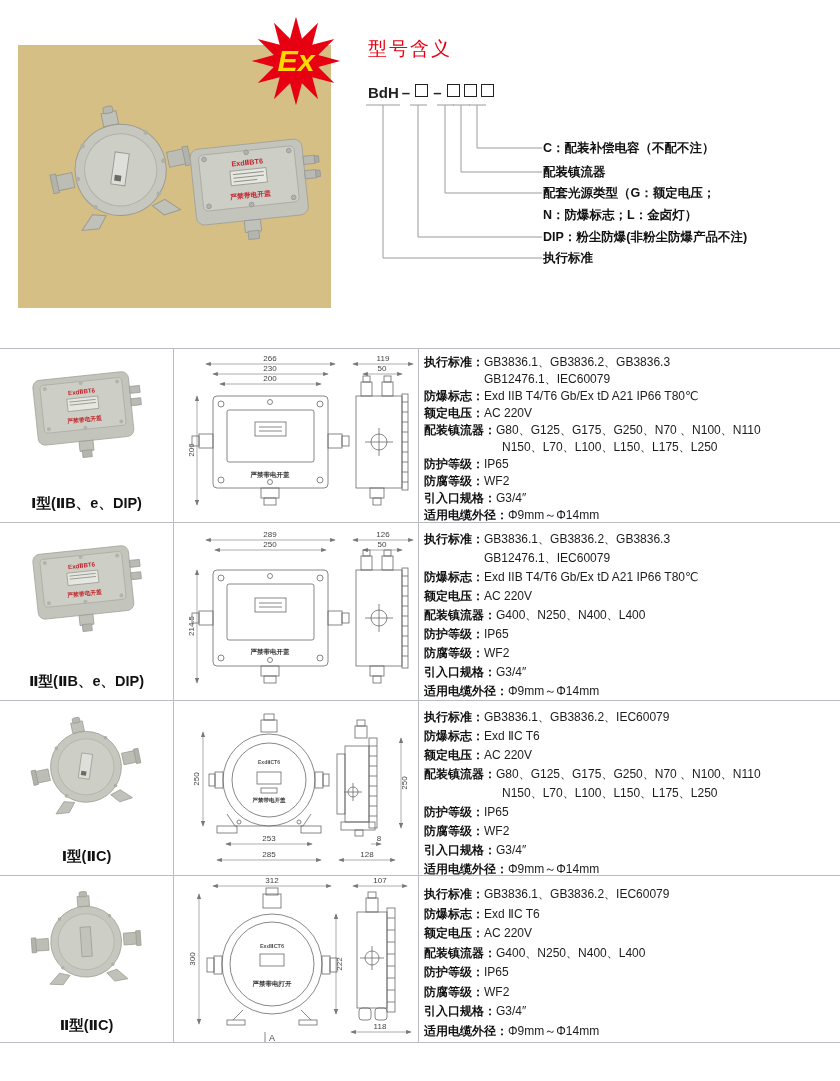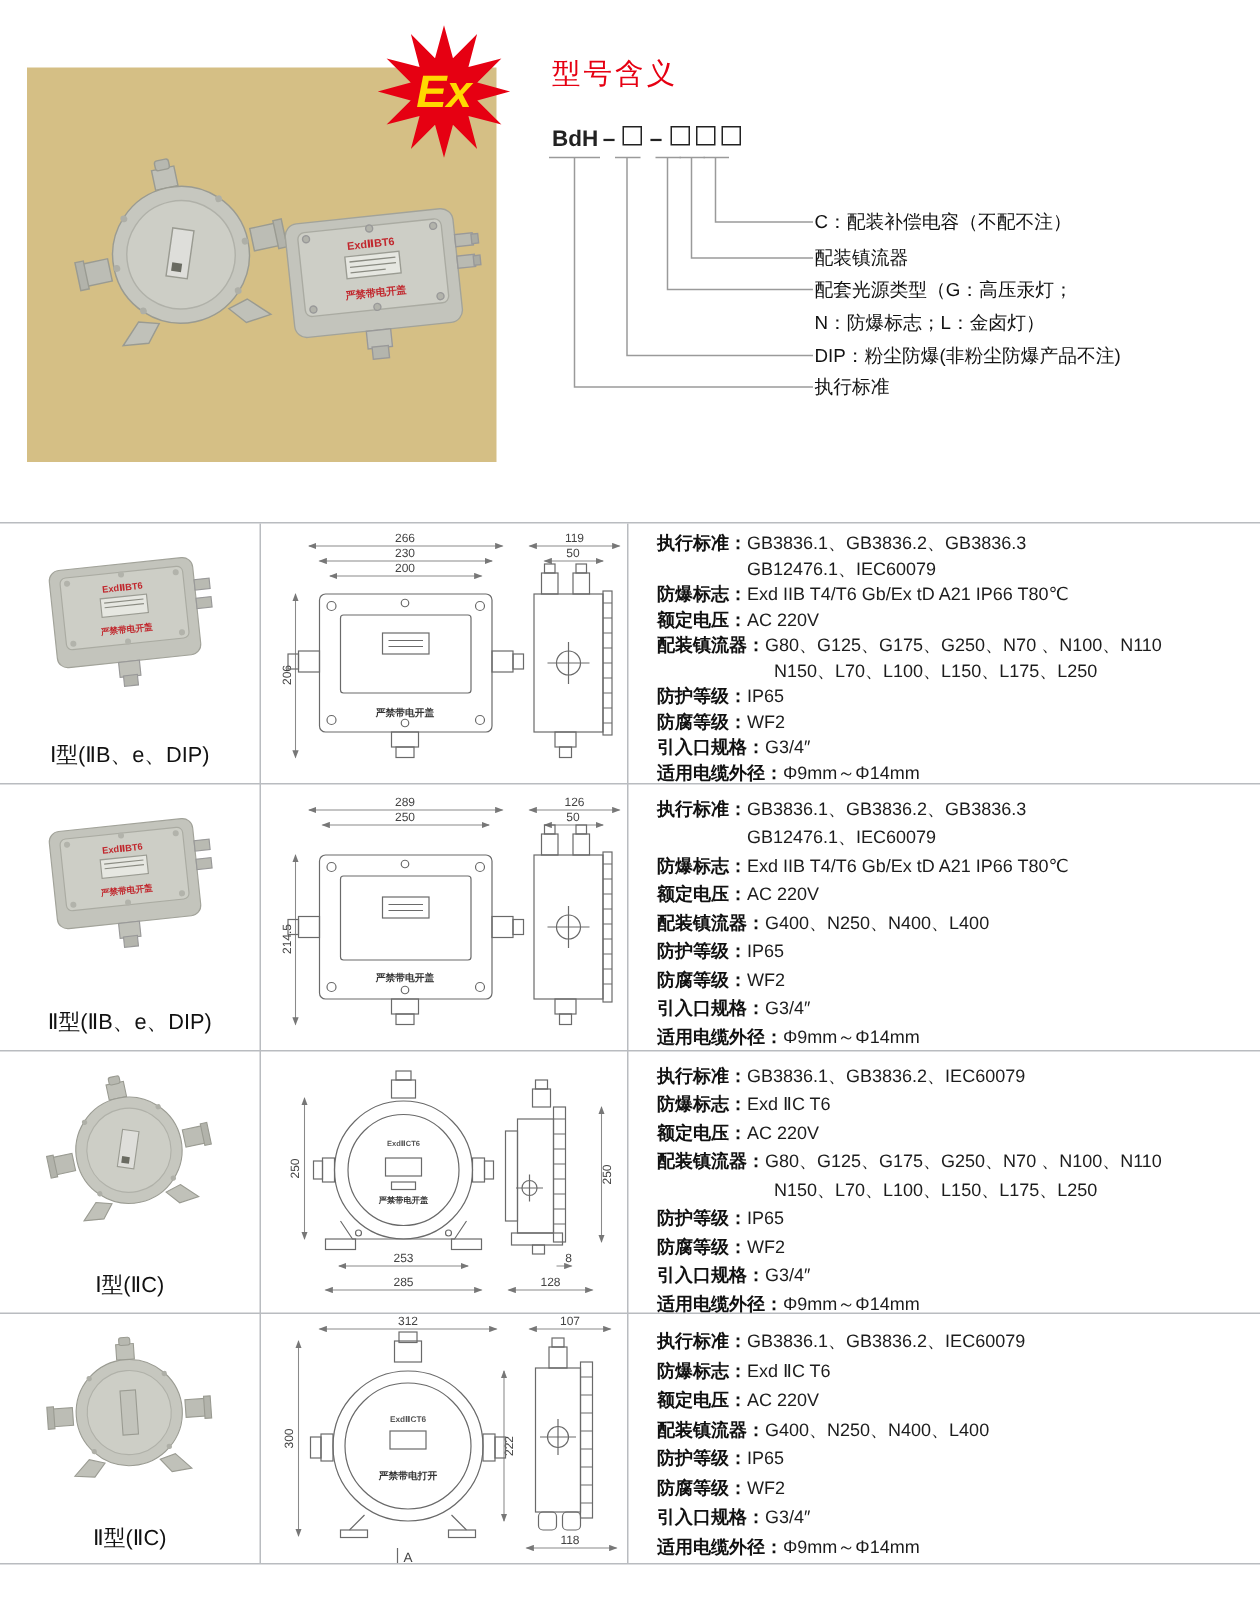--- a/index.html
+++ b/index.html
@@ -15,35 +15,35 @@
   .ex-star{left:250px;top:15px;width:92px;height:92px;z-index:3}
   .ex-star text{font-size:33px;font-weight:bold;fill:#ffd900;text-anchor:middle;font-style:italic}
 
   
   .mm-title{left:368px;top:36px;font-size:19px;font-weight:normal;color:#e60012;letter-spacing:2px}
   .code-row{left:368px;top:84px;display:flex;font-size:15px;font-weight:bold;color:#222}
   .code-row .dash{margin:0 3px;font-weight:bold}
   .code-box{display:inline-block;width:13px;height:13px;border:1.6px solid #222;margin:0 2px;background:#fff}
   .mm-lines{left:360px;top:95px;width:480px;height:175px}
   .mm-lines line,.mm-lines polyline{stroke:#9a9a9a;stroke-width:1;fill:none}
-  .mm-desc{left:543px;font-size:12.5px;font-weight:normal;color:#111;white-space:nowrap}
+  .mm-desc{left:543px;font-size:12.5px;font-weight:bold;color:#111;white-space:nowrap}
 
   
   .spec-table{left:0;top:348px;width:840px;height:695px;border-top:1px solid #b9bcc0;border-bottom:1px solid #b9bcc0}
   .vline{position:absolute;top:0;height:100%;width:1px;background:#b9bcc0}
   .v1{left:173px}.v2{left:418px}
   .trow{position:relative;display:flex;width:100%}
   .trow.rb{border-bottom:1px solid #b9bcc0}
   .r1{height:174px}.r2{height:178px}.r3{height:175px}.r4{height:168px}
   .cell-photo{position:relative;width:173px;flex:0 0 173px;display:flex;justify-content:center}
   .cell-photo svg{margin-top:14px}
-  .model-label{position:absolute;bottom:9px;width:100%;text-align:center;font-size:14.5px;font-weight:normal;color:#111;white-space:nowrap}
+  .model-label{position:absolute;bottom:9px;width:100%;text-align:center;font-size:14.5px;font-weight:bold;color:#111;white-space:nowrap}
   .cell-draw{position:relative;width:245px;flex:0 0 245px;display:flex;align-items:center;justify-content:flex-start}
   .cell-draw svg{width:245px;height:172px}
-  .cell-specs{flex:1;padding-left:20px;font-size:12px;color:#1c1c1c}
+  .cell-specs{flex:1;padding-left:6px;font-size:12px;color:#1c1c1c}
   .spec-line{white-space:nowrap}
   .spec-line b{font-weight:bold;color:#111}
   .spec-line.ind1{padding-left:60px}
   .spec-line.ind2{padding-left:78px}
 
   
   .draw .dim line{stroke:#8a8a8a;stroke-width:.7}
   .draw .dim text{fill:#444;font-size:8px;text-anchor:middle}
   .draw .body rect,.draw .body circle,.draw .body line,.draw .body path,.draw .body polyline{stroke:#6a6a6a;stroke-width:.8;fill:none}
   .draw .warn{font-size:6.5px;font-weight:bold;fill:#333;text-anchor:middle}
@@ -146,21 +146,21 @@
       <line x1="109" y1="10" x2="126" y2="10"></line>
     <polyline points="23,10 23,163 182,163"></polyline>
     <polyline points="58,10 58,142 182,142"></polyline>
     <polyline points="85,10 85,98 182,98"></polyline>
     <polyline points="101,10 101,77 182,77"></polyline>
     <polyline points="117,10 117,53 182,53"></polyline>
   </svg>
 
   <div class="abs mm-desc" style="top:140px">C：配装补偿电容（不配不注）</div>
   <div class="abs mm-desc" style="top:164px">配装镇流器</div>
-  <div class="abs mm-desc" style="top:185px">配套光源类型（G：高压汞灯；</div>
+  <div class="abs mm-desc" style="top:185px">配套光源类型（G：额定电压；</div>
   <div class="abs mm-desc" style="top:207px">N：防爆标志；L：金卤灯）</div>
   <div class="abs mm-desc" style="top:229px">DIP：粉尘防爆(非粉尘防爆产品不注)</div>
   <div class="abs mm-desc" style="top:250px">执行标准</div>
 
   <div class="abs spec-table">
     <div class="vline v1"></div>
     <div class="vline v2"></div>
 
     <div class="trow rb r1">
       <div class="cell-photo">

